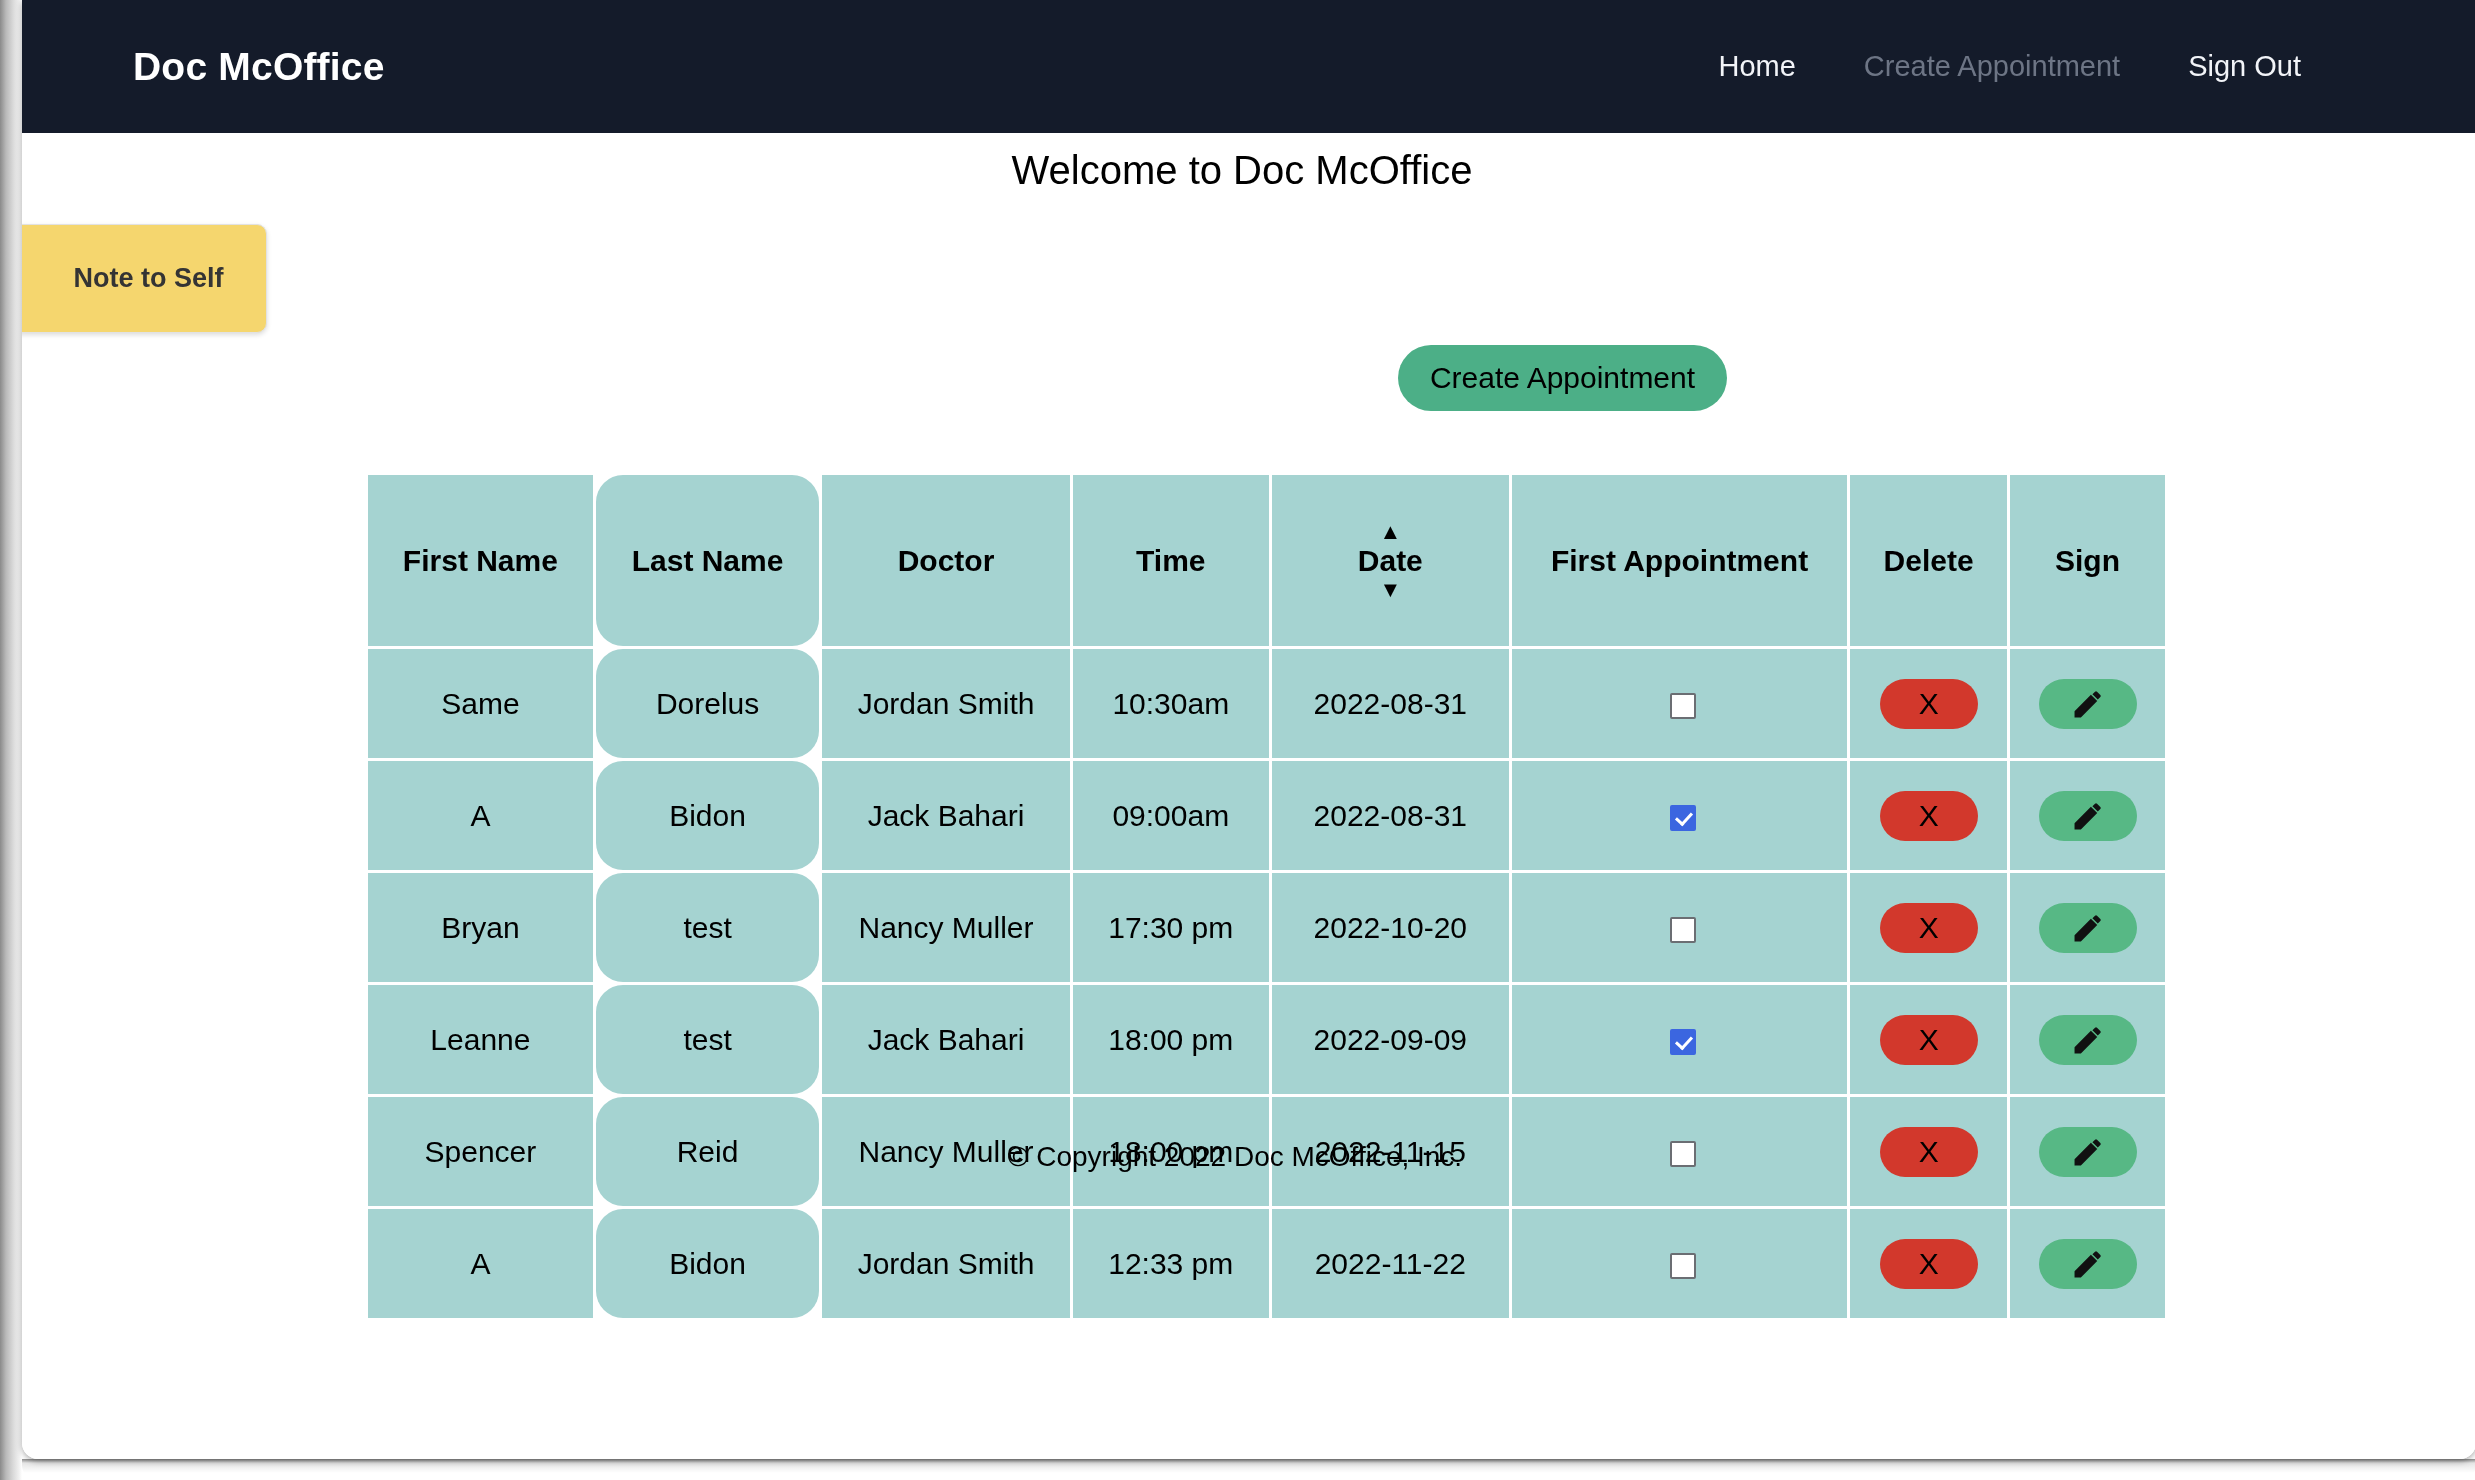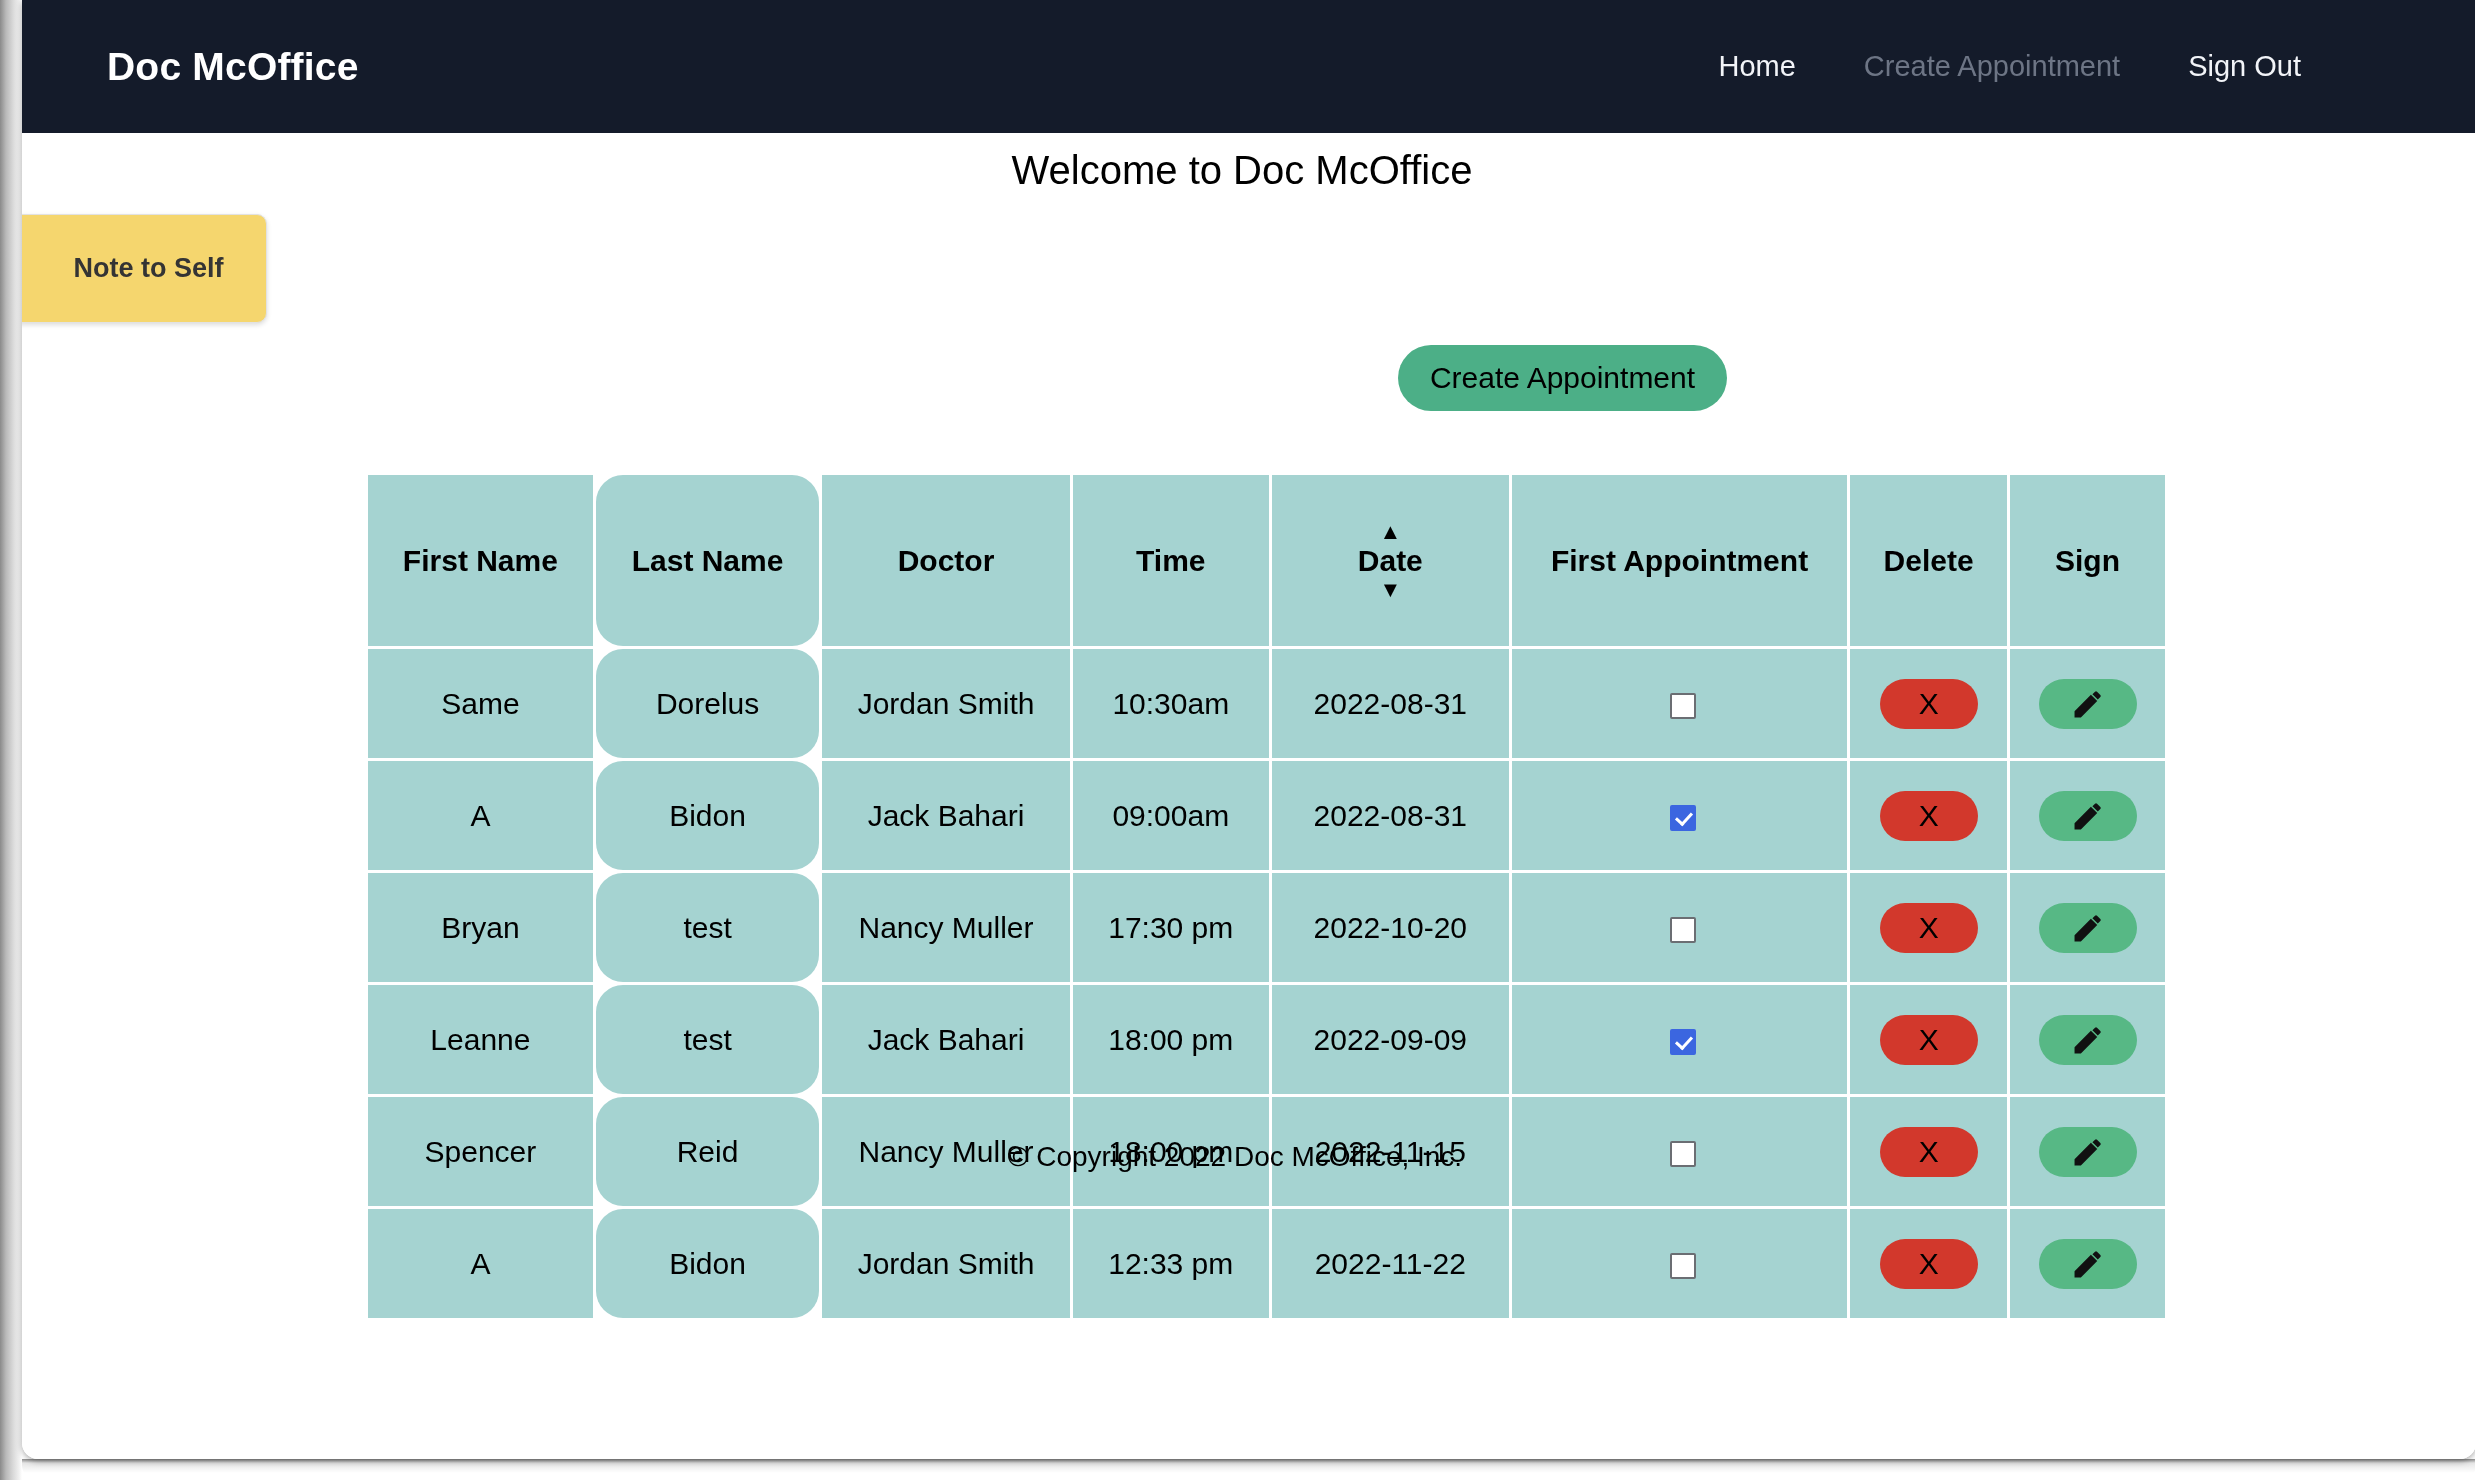--- a/index.html
+++ b/index.html
@@ -45,21 +45,21 @@
     border-bottom-left-radius: 16px;
     border-bottom-right-radius: 16px;
   }
 
   
   #navbar {
     height: 133px;
     background: #141b2a;
     display: flex;
     align-items: center;
-    padding: 0 66px 0 85px;
+    padding: 0 66px 0 111px;
     color: #ffffff;
   }
   #brand {
     font-size: 39px;
     font-weight: bold;
     color: #ffffff;
     letter-spacing: 0.2px;
   }
   #nav-links {
     margin-left: auto;
@@ -90,21 +90,21 @@
     color: #000000;
     padding-top: 14px;
     line-height: 1.15;
     margin-left: -14px;
   }
 
   
   #note-card {
     position: absolute;
     left: -12px;
-    top: 81px;
+    top: 91px;
     width: 257px;
     height: 109px;
     background: #f5d66e;
     border-radius: 10px;
     border: 1px solid #e2e2e2;
     box-shadow: 0 2px 5px rgba(0,0,0,.14);
     display: flex;
     align-items: center;
     justify-content: center;
   }

